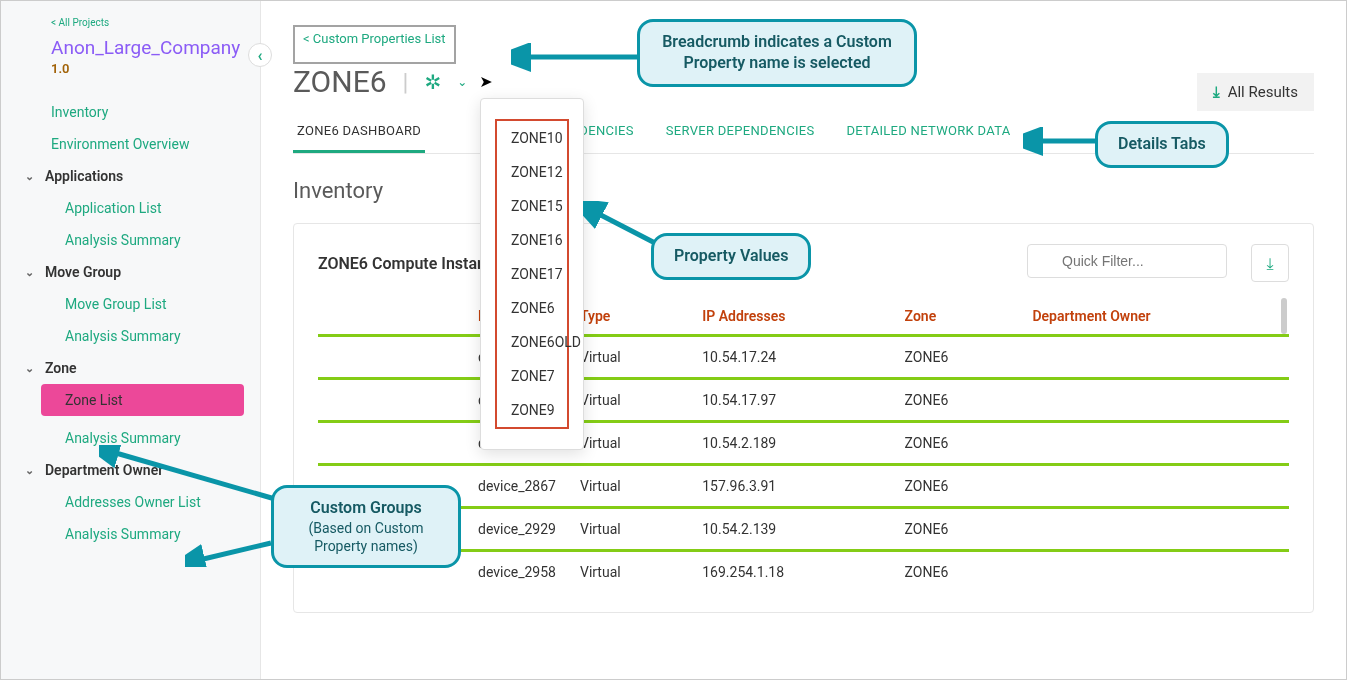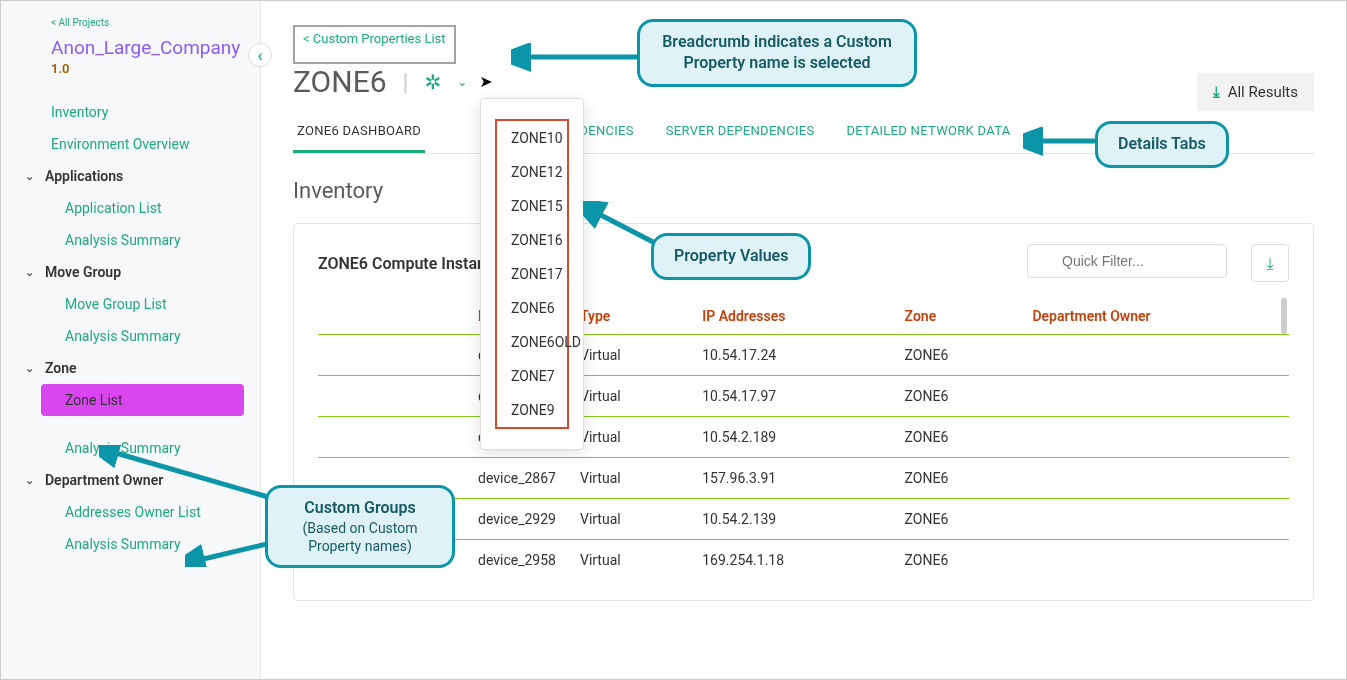--- a/index.html
+++ b/index.html
@@ -77,24 +77,24 @@
     width: 12px; display: inline-block; color: #666; font-size: 11px;
   }
   .nav-sub {
     display: block;
     color: #1ea980;
     font-size: 14px;
     padding: 8px 24px 8px 64px;
     cursor: pointer;
   }
   .nav-sub.active {
-    background: #d946ef;
+    background: #ec4899;
     color: #333;
     border-radius: 4px;
-    margin: 0 16px 16px 40px;
+    margin: 0 16px 6px 40px;
     padding-left: 24px;
   }
 
   
   .main {
     flex: 1;
     padding: 24px 32px;
     position: relative;
     overflow: hidden;
   }
@@ -228,21 +228,21 @@
   table { width: 100%; border-collapse: collapse; font-size: 14px; }
   th {
     text-align: left;
     color: #c2410c;
     font-weight: 600;
     padding: 10px 12px;
     font-size: 14px;
   }
   td {
     padding: 12px 12px;
-    border-top: 1px solid #84cc16;
+    border-top: 3px solid #84cc16;
     color: #333;
   }
   .scroll-ind {
     position: absolute;
     right: 2px; top: 0;
     width: 6px; height: 36px;
     background: #ccc;
     border-radius: 3px;
   }
   .table-wrap { position: relative; }
@@ -448,21 +448,21 @@
       <div class="dropdown-item">ZONE6</div>
       <div class="dropdown-item">ZONE6OLD</div>
       <div class="dropdown-item">ZONE7</div>
       <div class="dropdown-item">ZONE9</div>
     </div>
 </div>
 
 <div class="callout" style="left:636px; top:18px; width:280px;">Breadcrumb indicates a Custom Property name is selected</div>
 <div class="callout" style="left:1094px; top:120px;">Details Tabs</div>
 <div class="callout" style="left:650px; top:232px;">Property Values</div>
-<div class="callout" style="left:264px; top:484px; width:190px; font-weight:600;">
+<div class="callout" style="left:270px; top:484px; width:190px; font-weight:600;">
   <div>Custom Groups</div>
   <div style="font-weight:400; font-size:14px;">(Based on Custom Property names)</div>
 </div>
 
 <svg class="arrow-svg" style="left:510px; top:42px;" width="130" height="30">
   <defs>
       <marker id="ah1" markerWidth="10" markerHeight="10" refX="2" refY="3" orient="auto">
         <path d="M0,0 L0,6 L8,3 z" fill="#0a95a8"></path>
       </marker>
     </defs>

